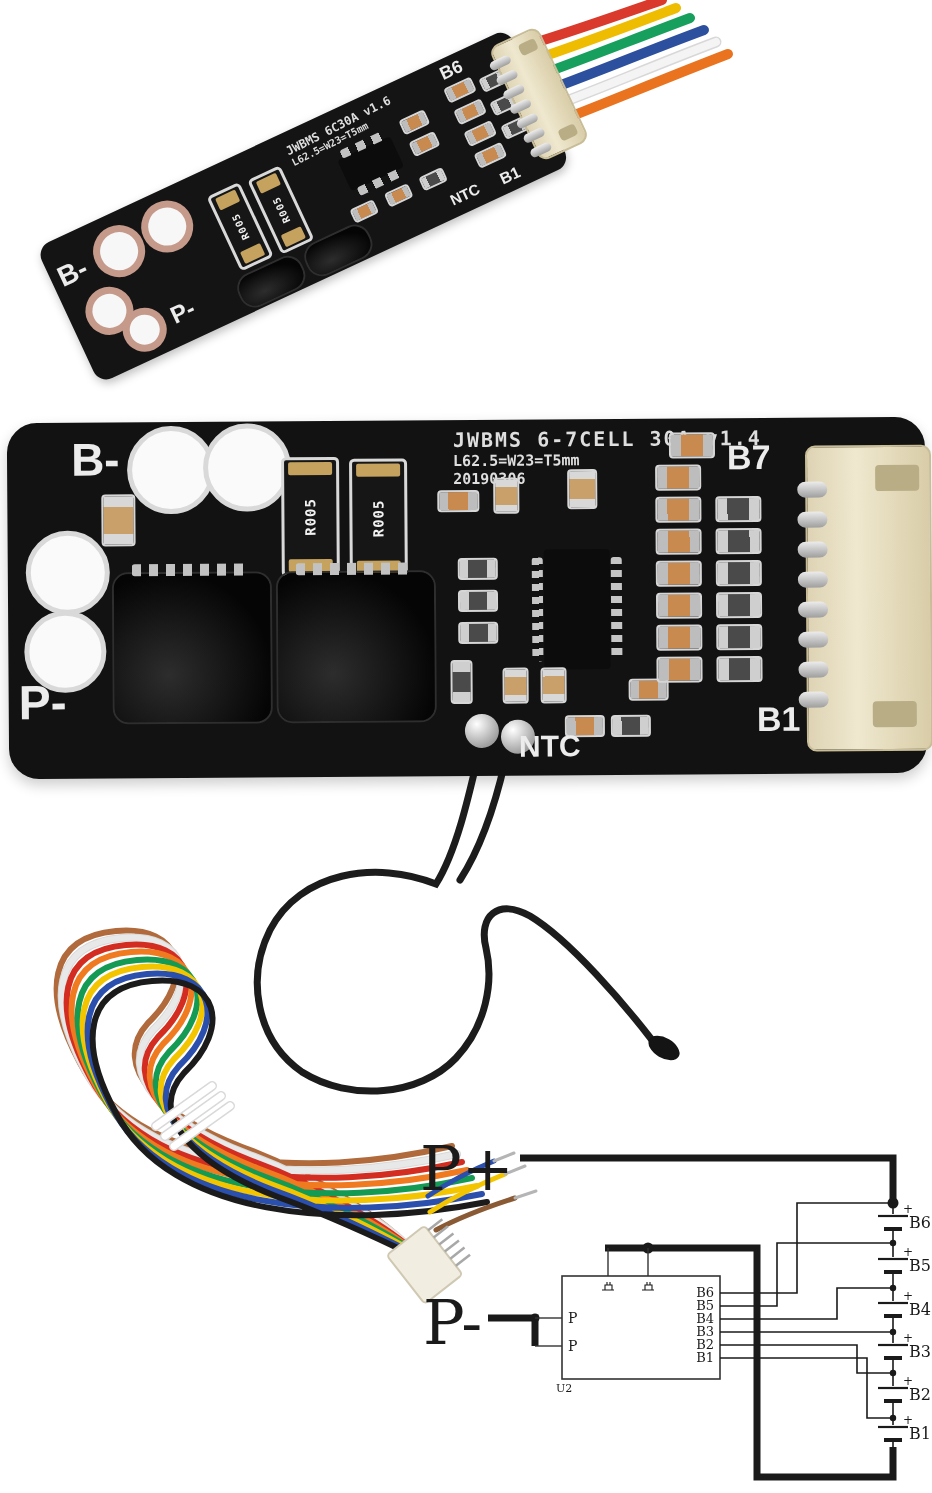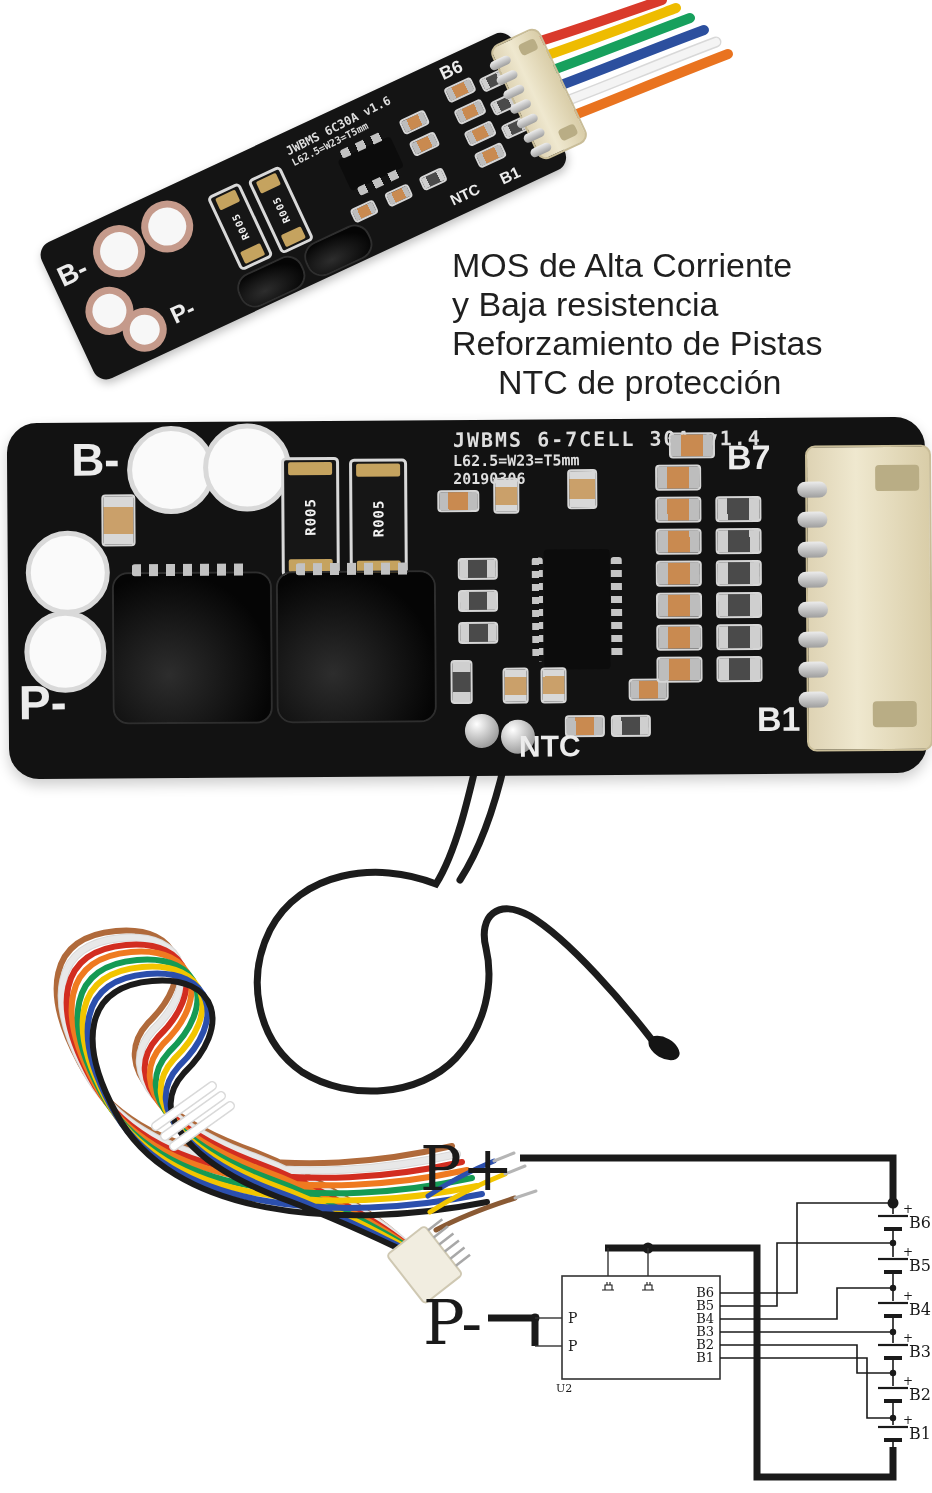--- a/index.html
+++ b/index.html
@@ -112,26 +112,20 @@
         <div class="pin" style="left:-8px;top:28px;width:22px;height:9px;"></div>
         <div class="pin" style="left:-8px;top:44px;width:22px;height:9px;"></div>
         <div class="pin" style="left:-8px;top:60px;width:22px;height:9px;"></div>
         <div class="pin" style="left:-8px;top:76px;width:22px;height:9px;"></div>
         <div class="pin" style="left:-8px;top:92px;width:22px;height:9px;"></div>
         <div class="pin" style="left:-8px;top:108px;width:22px;height:9px;"></div>
       </div>
     </div>
   </div>
 
-  <div class="marketing">
-    <div>MOS de Alta Corriente</div>
-    <div>y Baja resistencia</div>
-    <div>Reforzamiento de Pistas</div>
-    <div class="l4">NTC de protección</div>
-  </div>
 
   <svg width="932" height="1120">
     <path d="M 480 748 C 468 800, 456 852, 436 884 C 376 860, 300 872, 270 930
              C 246 978, 256 1040, 302 1072 C 350 1102, 420 1096, 456 1058
              C 486 1026, 494 982, 486 948 C 478 916, 498 898, 530 916
              C 570 940, 625 1005, 652 1040" stroke="#1c1c1c" stroke-width="7" fill="none" stroke-linecap="round"></path>
     <path d="M 508 748 C 498 796, 482 846, 460 880" stroke="#1c1c1c" stroke-width="7" fill="none" stroke-linecap="round"></path>
     <ellipse cx="664" cy="1048" rx="17" ry="10" fill="#141414" transform="rotate(30 664 1048)"></ellipse>
   </svg>
 

